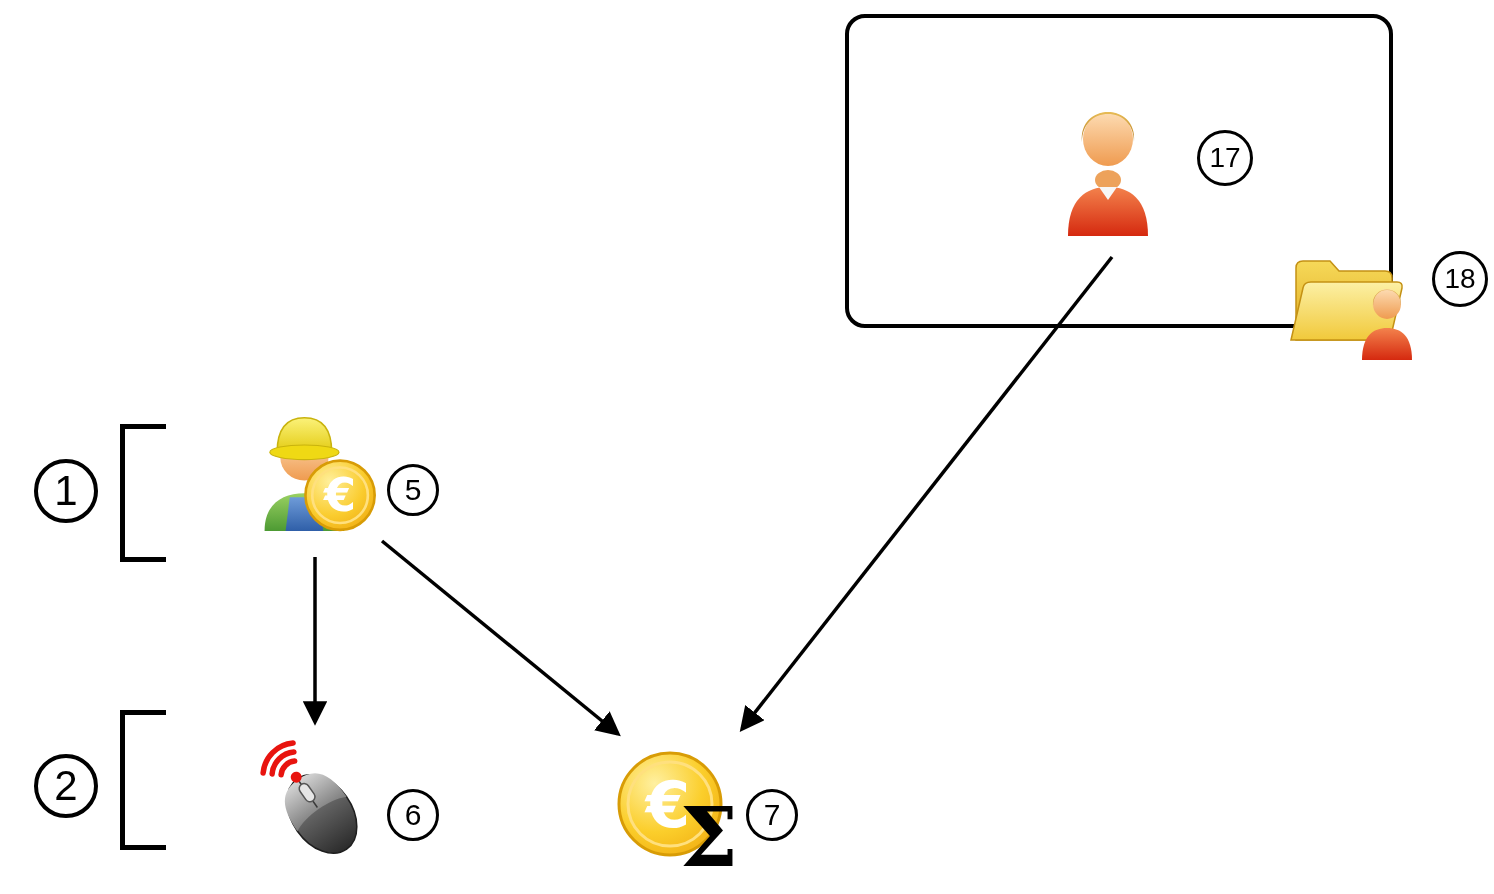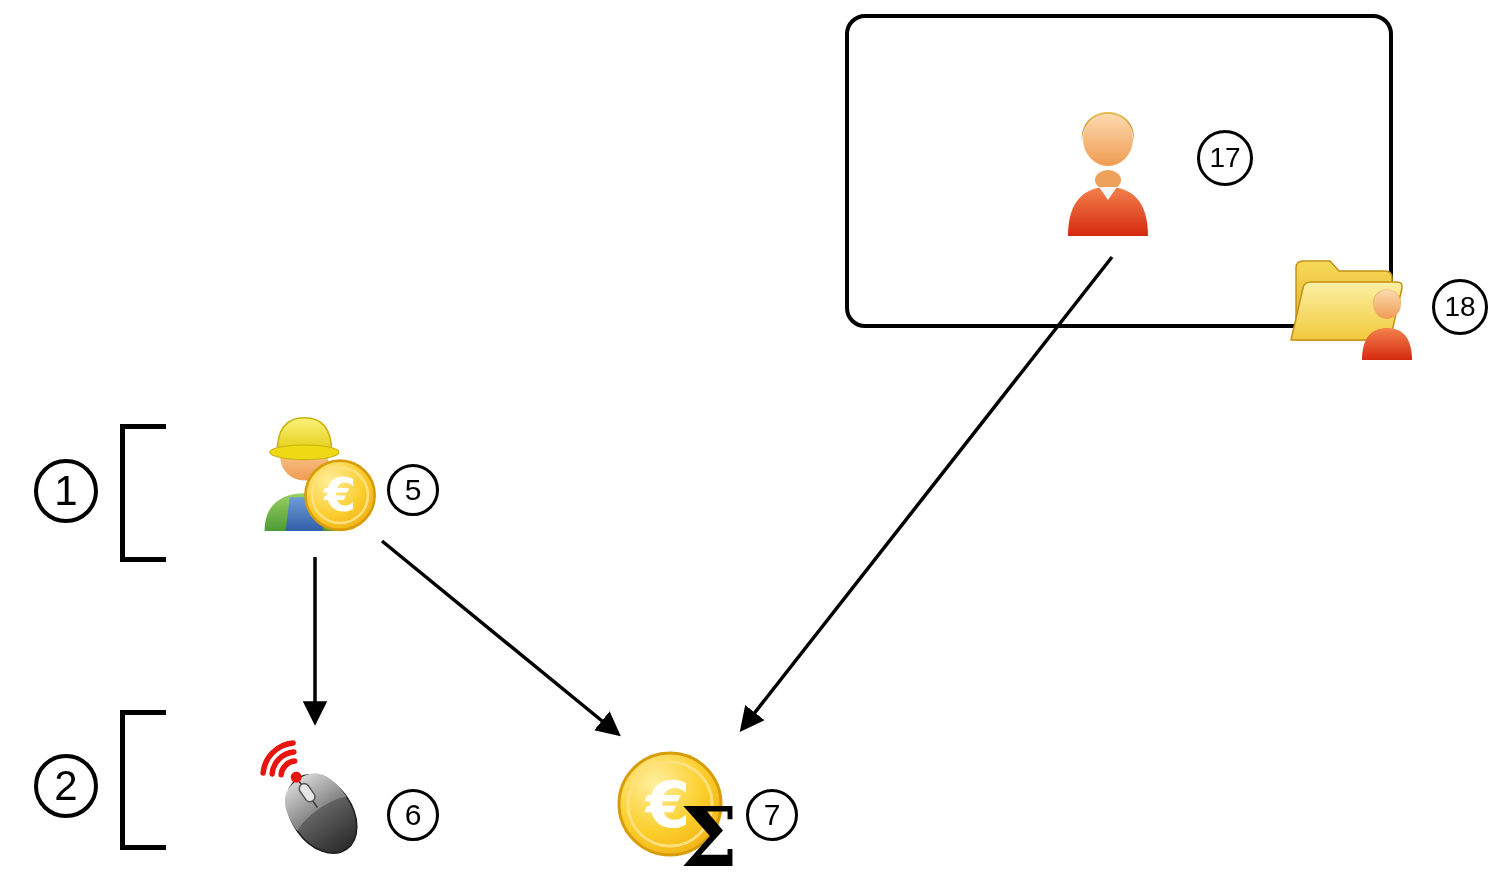--- a/index.html
+++ b/index.html
@@ -83,21 +83,21 @@
     </defs>
     <path d="M8,30 Q8,23 15,23 L42,23 L51,33 L97,33 Q104,33 104,40 L104,102 L8,102 Z" fill="url(#fd-back)" stroke="#C49114" stroke-width="1.5"></path>
     <path d="M3,102 L15,50 Q16,44 23,44 L109,44 Q115,44 114,50 L102,102 Z" fill="url(#fd-front)" stroke="#C49114" stroke-width="1.5"></path>
     <g>
       <ellipse cx="99" cy="66" rx="14" ry="15" fill="url(#fd-skin)"></ellipse>
       <path d="M85,68 C83,46 115,46 113,68 C113,58 107,52 99,52 C91,52 85,58 85,68 Z" fill="url(#fd-hair)"></path>
       <path d="M74,122 C74,98 85,90 99,90 C113,90 124,98 124,122 Z" fill="url(#fd-shirt)"></path>
     </g>
   </svg>
 
-  <div class="abs badge badge-md" style="left:1432px; top:279px;">18</div>
+  <div class="abs badge badge-md" style="left:1432px; top:251px;">18</div>
 
   <div class="abs bracket" style="left:120px; top:424px; width:46px; height:138px;"></div>
   <div class="abs badge badge-lg" style="left:34px; top:459px;">1</div>
 
   <svg class="abs" style="left:252px; top:403px;" width="130" height="130" viewBox="0 0 124 124">
     <defs>
       <linearGradient id="wk-skin" x1="0" y1="0" x2="0" y2="1">
         <stop offset="0" stop-color="#FDDCB3"></stop>
           <stop offset="1" stop-color="#EF9B50"></stop>
       </linearGradient>

